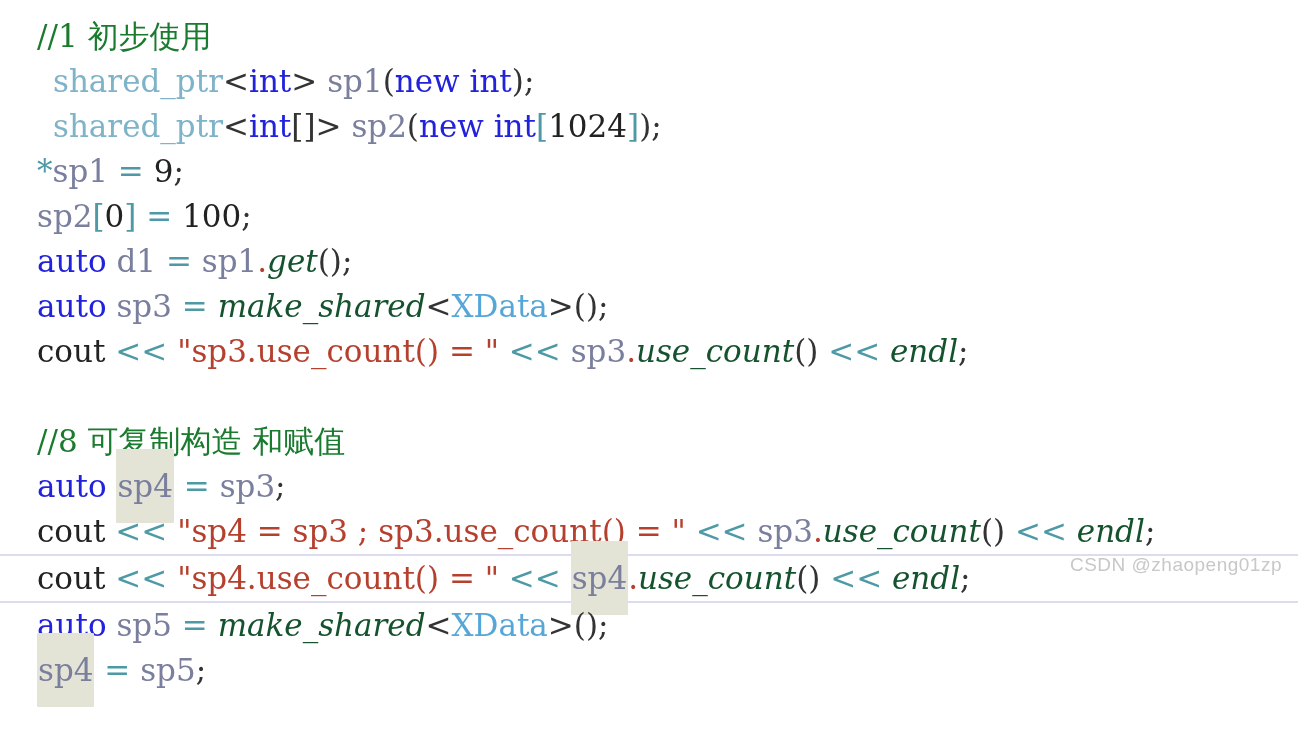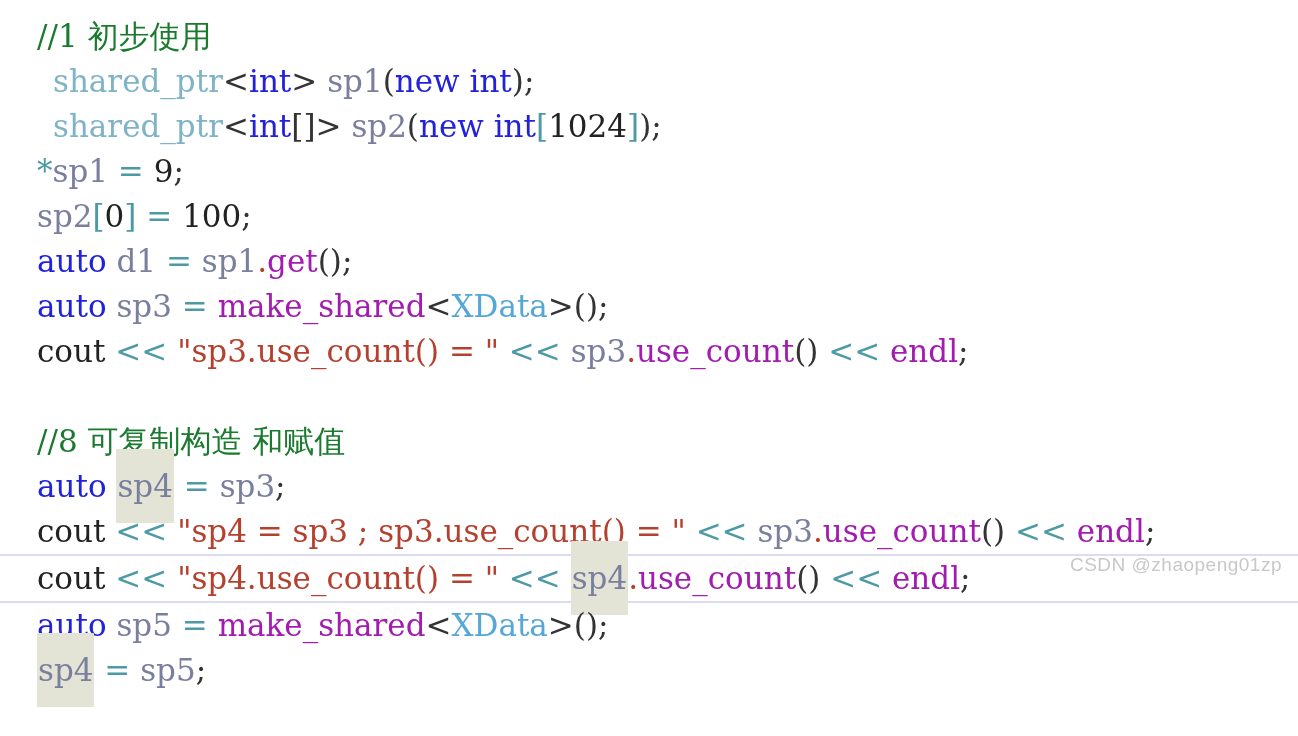--- a/index.html
+++ b/index.html
@@ -48,21 +48,21 @@
 
   .code-line.blank {
     height: 45px;
   }
 
   
   .tok-comment   { color: #1a7a2e; }
   .tok-type      { color: #7fb3c8; margin-left: 16px; }
   .tok-keyword   { color: #2222dd; }
   .tok-var       { color: #7a7f9e; }
-  .tok-func      { color: #a21caf; }
+  .tok-func      { color: #14532d; font-style: italic; }
   .tok-class     { color: #56a7d8; }
   .tok-string    { color: #b5402e; }
   .tok-op        { color: #4d9aa6; }
   .tok-plain     { color: #222222; }
   .tok-num       { color: #222222; text-align: center; }
   .tok-punct     { color: #333333; }
 
   .hl {
     background: #e4e4d6;
     border-radius: 1px;

